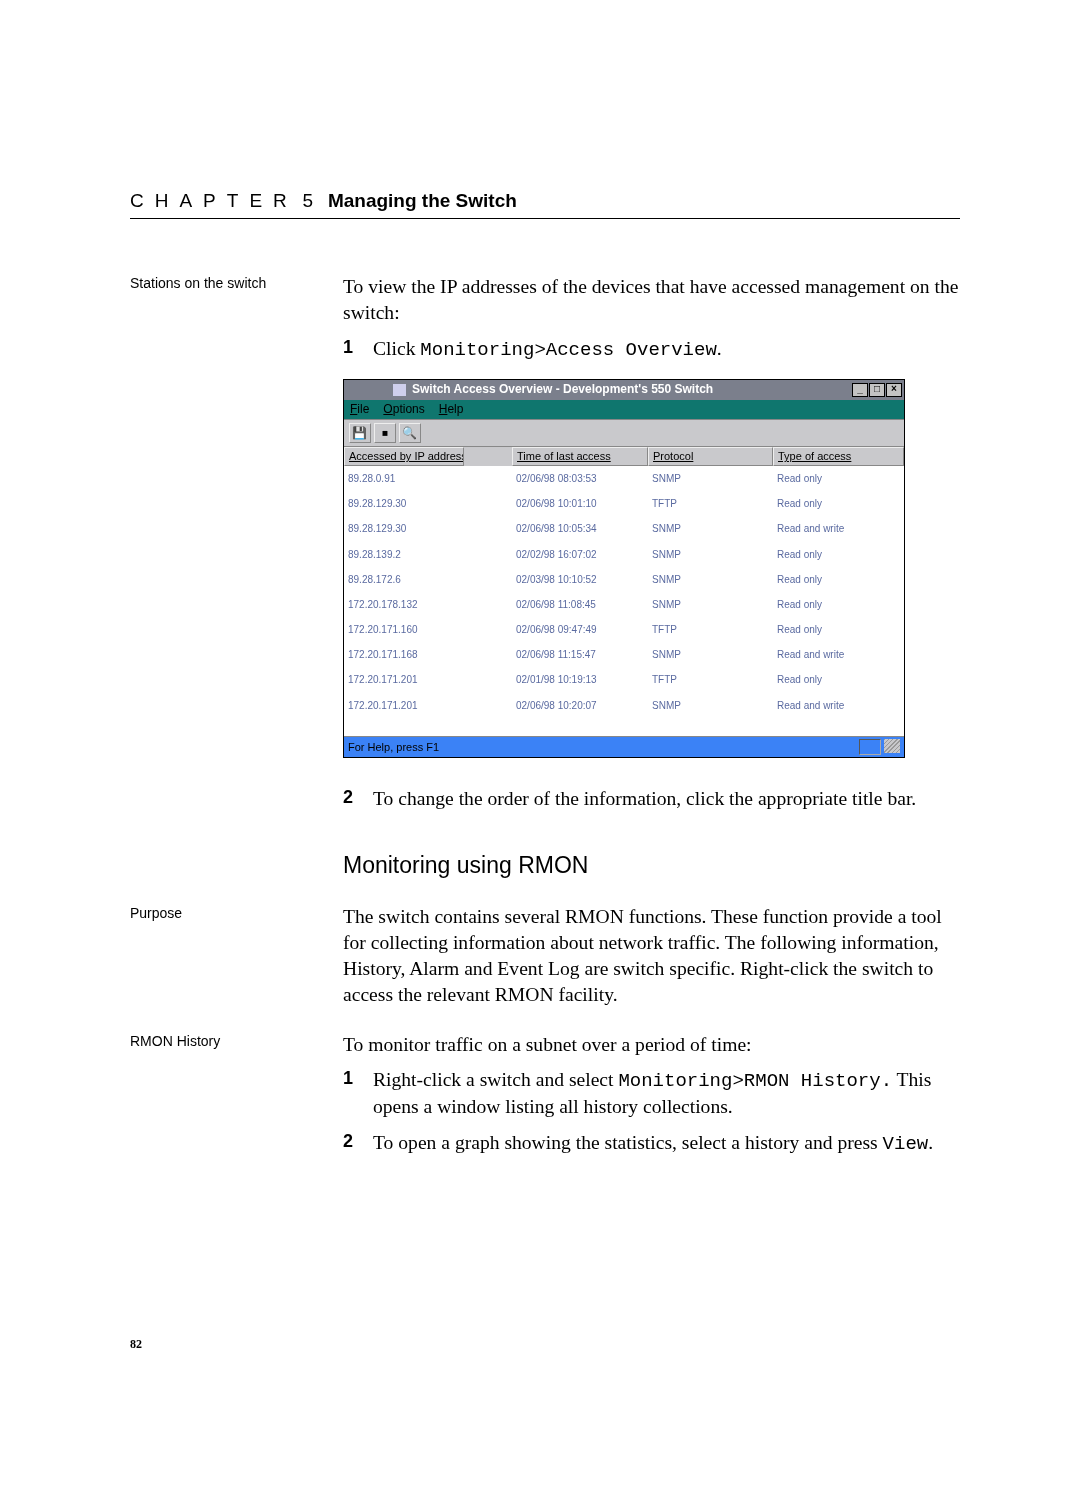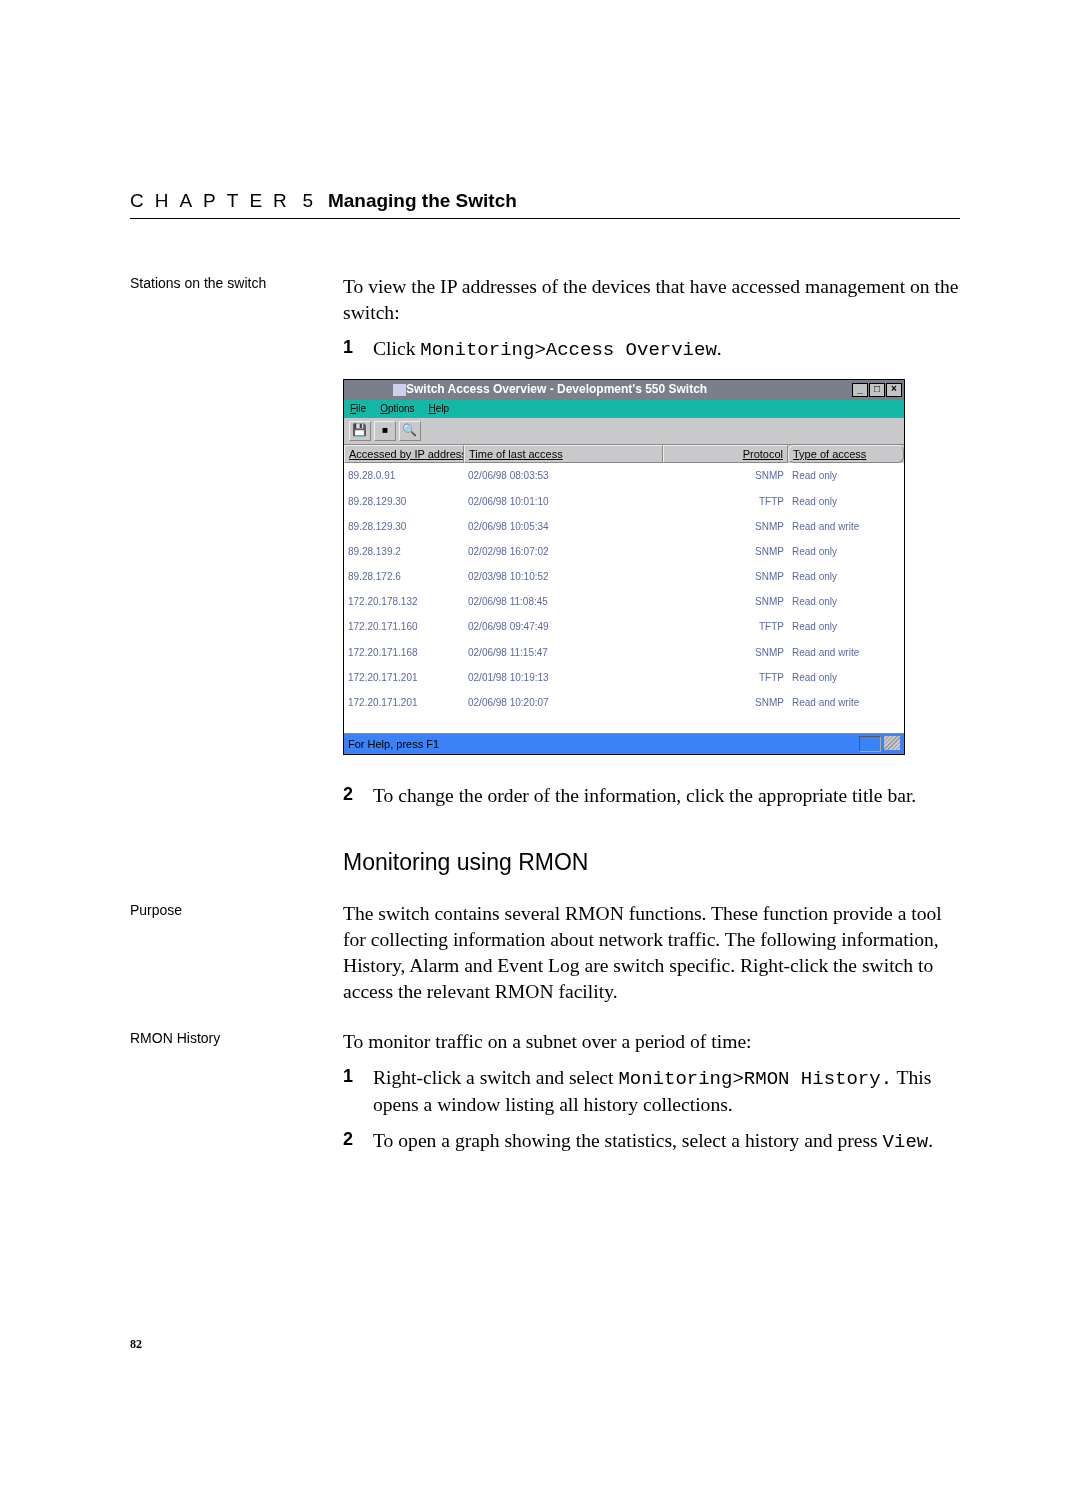--- a/index.html
+++ b/index.html
@@ -88,21 +88,21 @@
     display: flex;
     align-items: center;
     justify-content: space-between;
     padding: 2px 2px 2px 4px;
     font-size: 12px;
     font-weight: bold;
   }
   .shot-title-left {
     display: flex;
     align-items: center;
-    gap: 0;
+    gap: 6px;
     padding-left: 45px;
   }
   .title-icon {
     width: 13px;
     height: 12px;
     background: #cfcfed;
     display: inline-block;
   }
   .win-controls {
     display: flex;
@@ -113,23 +113,23 @@
     height: 14px;
     background: #c3c3c3;
     border: 1px solid #000;
     box-sizing: border-box;
     font-size: 10px;
     line-height: 10px;
     text-align: center;
     color: #000;
   }
   .shot-menu {
-    background: #14b8a6;
+    background: #0f766e;
     padding: 2px 6px;
-    font-size: 10px;
+    font-size: 12px;
     display: flex;
     gap: 14px;
     border-bottom: 1px solid #888;
   }
   .shot-menu span u {
     text-decoration: underline;
   }
   .shot-toolbar {
     background: #c9c9cc;
     padding: 3px 5px;
@@ -166,23 +166,23 @@
     border: 1px solid #888;
     border-top-color: #eee;
     border-left-color: #eee;
     padding: 1px 4px;
     box-sizing: border-box;
     text-decoration: underline;
     white-space: nowrap;
     overflow: hidden;
   }
   .c-ip    { width: 120px; }
-  .c-time  { width: 199px; }
-  .c-proto { width: 125px; text-align: right; }
-  .c-type  { flex: 1; border-radius: 6px; }
+  .c-time  { width: 136px; margin-left: 48px; }
+  .c-proto { width: 125px; }
+  .c-type  { flex: 1; }
   .shot-rows {
     padding: 0 0 18px 0;
   }
   .shot-row {
     display: flex;
     line-height: 1.12;
   }
   .shot-row span {
     padding: 7px 4px;
     box-sizing: border-box;

